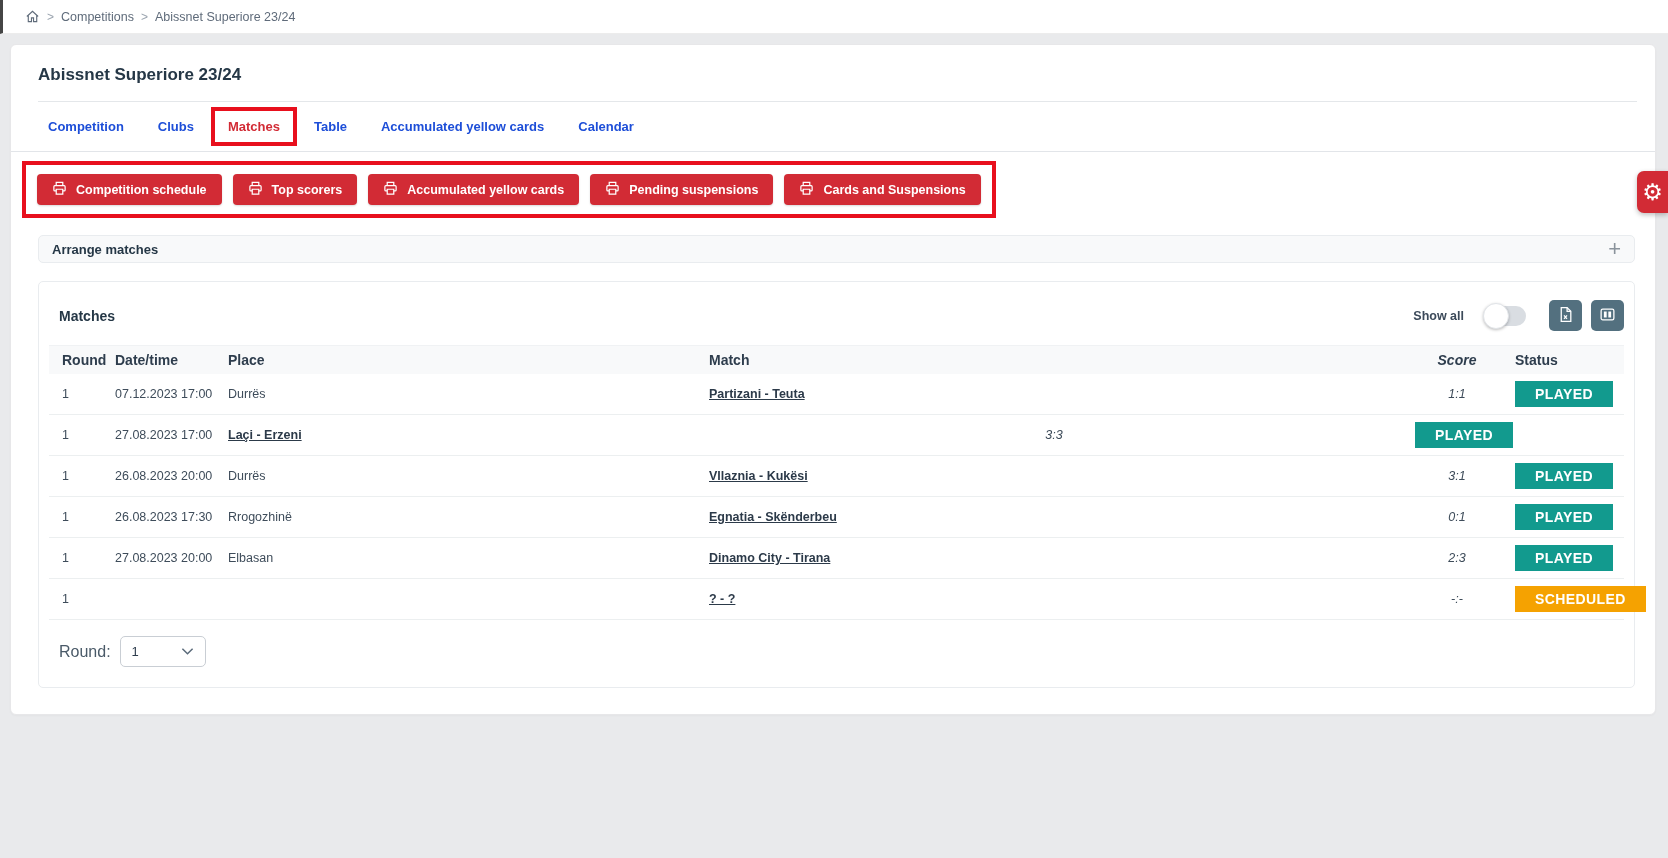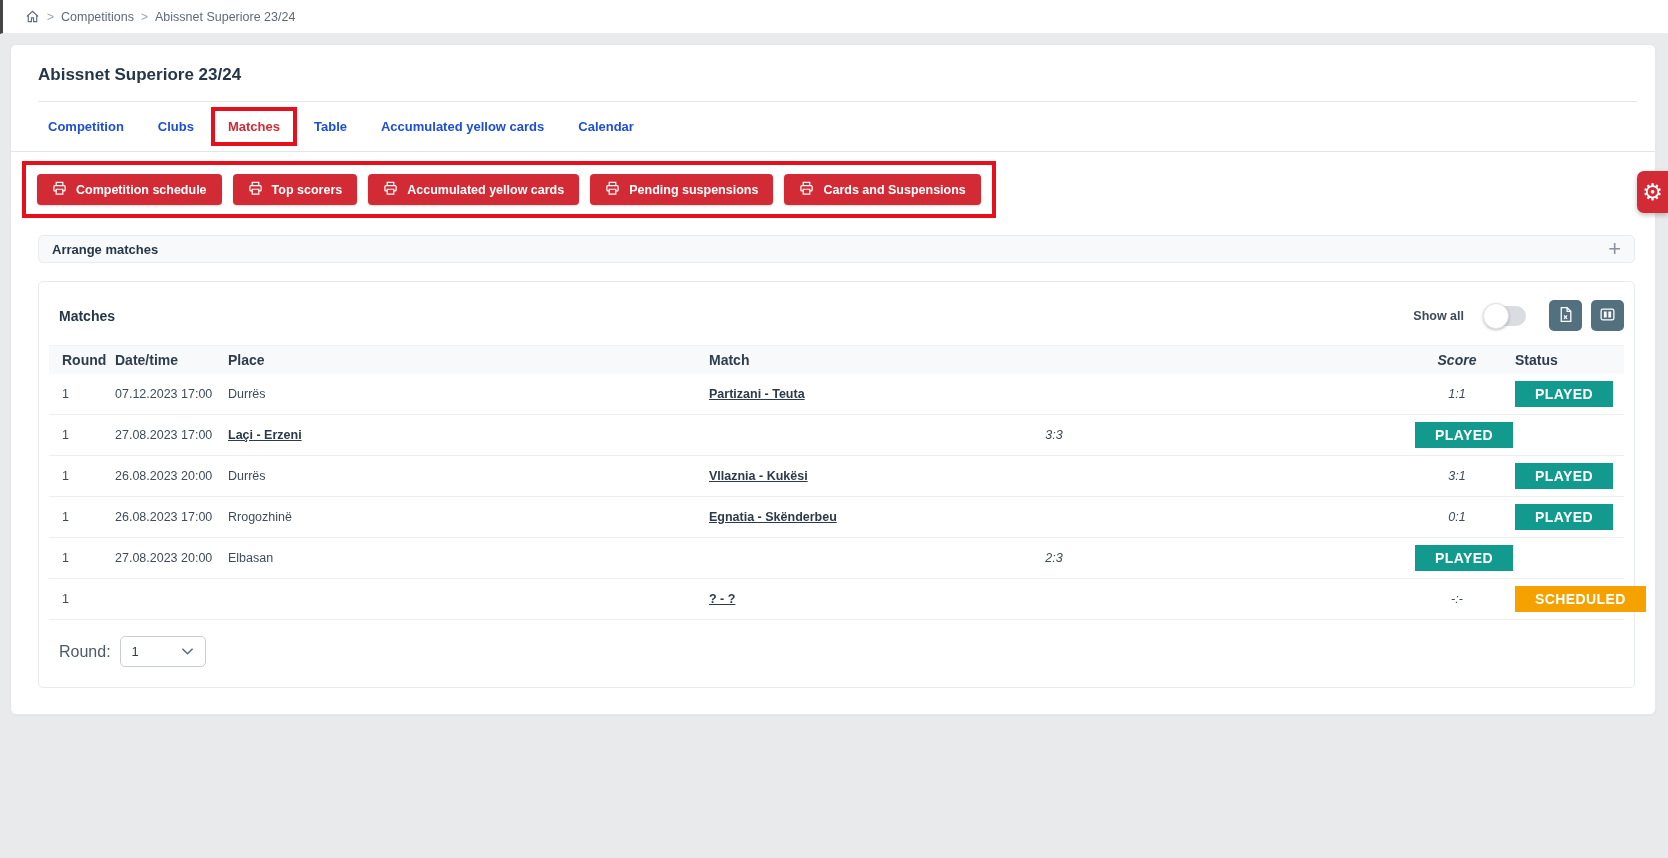--- a/index.html
+++ b/index.html
@@ -285,30 +285,31 @@
           <div class="trow">
             <span class="cell-round">1</span>
             <span>26.08.2023 20:00</span>
             <span>Durrës</span>
             <span><a class="match-link">Vllaznia - Kukësi</a></span>
             <span class="cell-score">3:1</span>
             <span><span class="badge badge-PLAYED">PLAYED</span></span>
           </div>
           <div class="trow">
             <span class="cell-round">1</span>
-            <span>26.08.2023 17:00</span>
+            <span>26.08.2023 17:30</span>
             <span>Rrogozhinë</span>
             <span><a class="match-link">Egnatia - Skënderbeu</a></span>
             <span class="cell-score">0:1</span>
             <span><span class="badge badge-PLAYED">PLAYED</span></span>
           </div>
           <div class="trow">
             <span class="cell-round">1</span>
             <span>27.08.2023 20:00</span>
             <span>Elbasan</span>
+            <span><a class="match-link">Dinamo City - Tirana</a></span>
             <span class="cell-score">2:3</span>
             <span><span class="badge badge-PLAYED">PLAYED</span></span>
           </div>
           <div class="trow">
             <span class="cell-round">1</span>
             <span></span>
             <span></span>
             <span><a class="match-link">? - ?</a></span>
             <span class="cell-score">-:-</span>
             <span><span class="badge badge-SCHEDULED">SCHEDULED</span></span>

